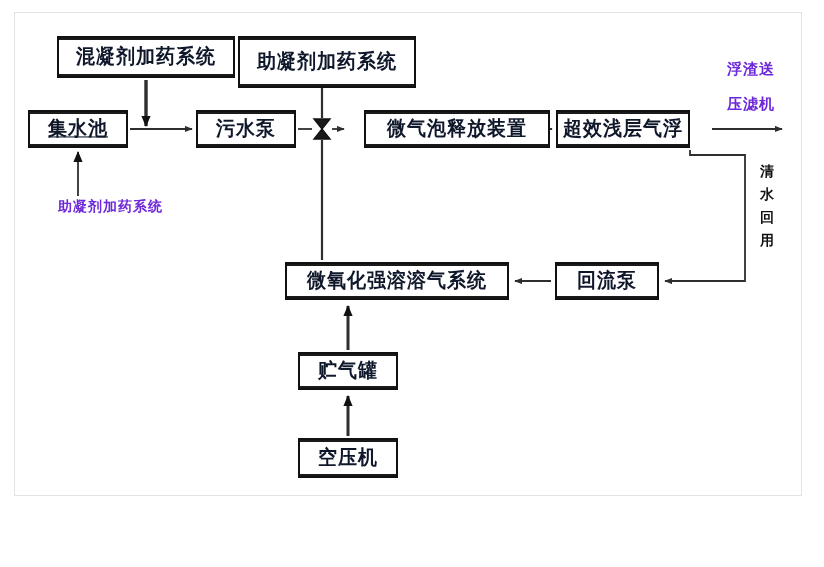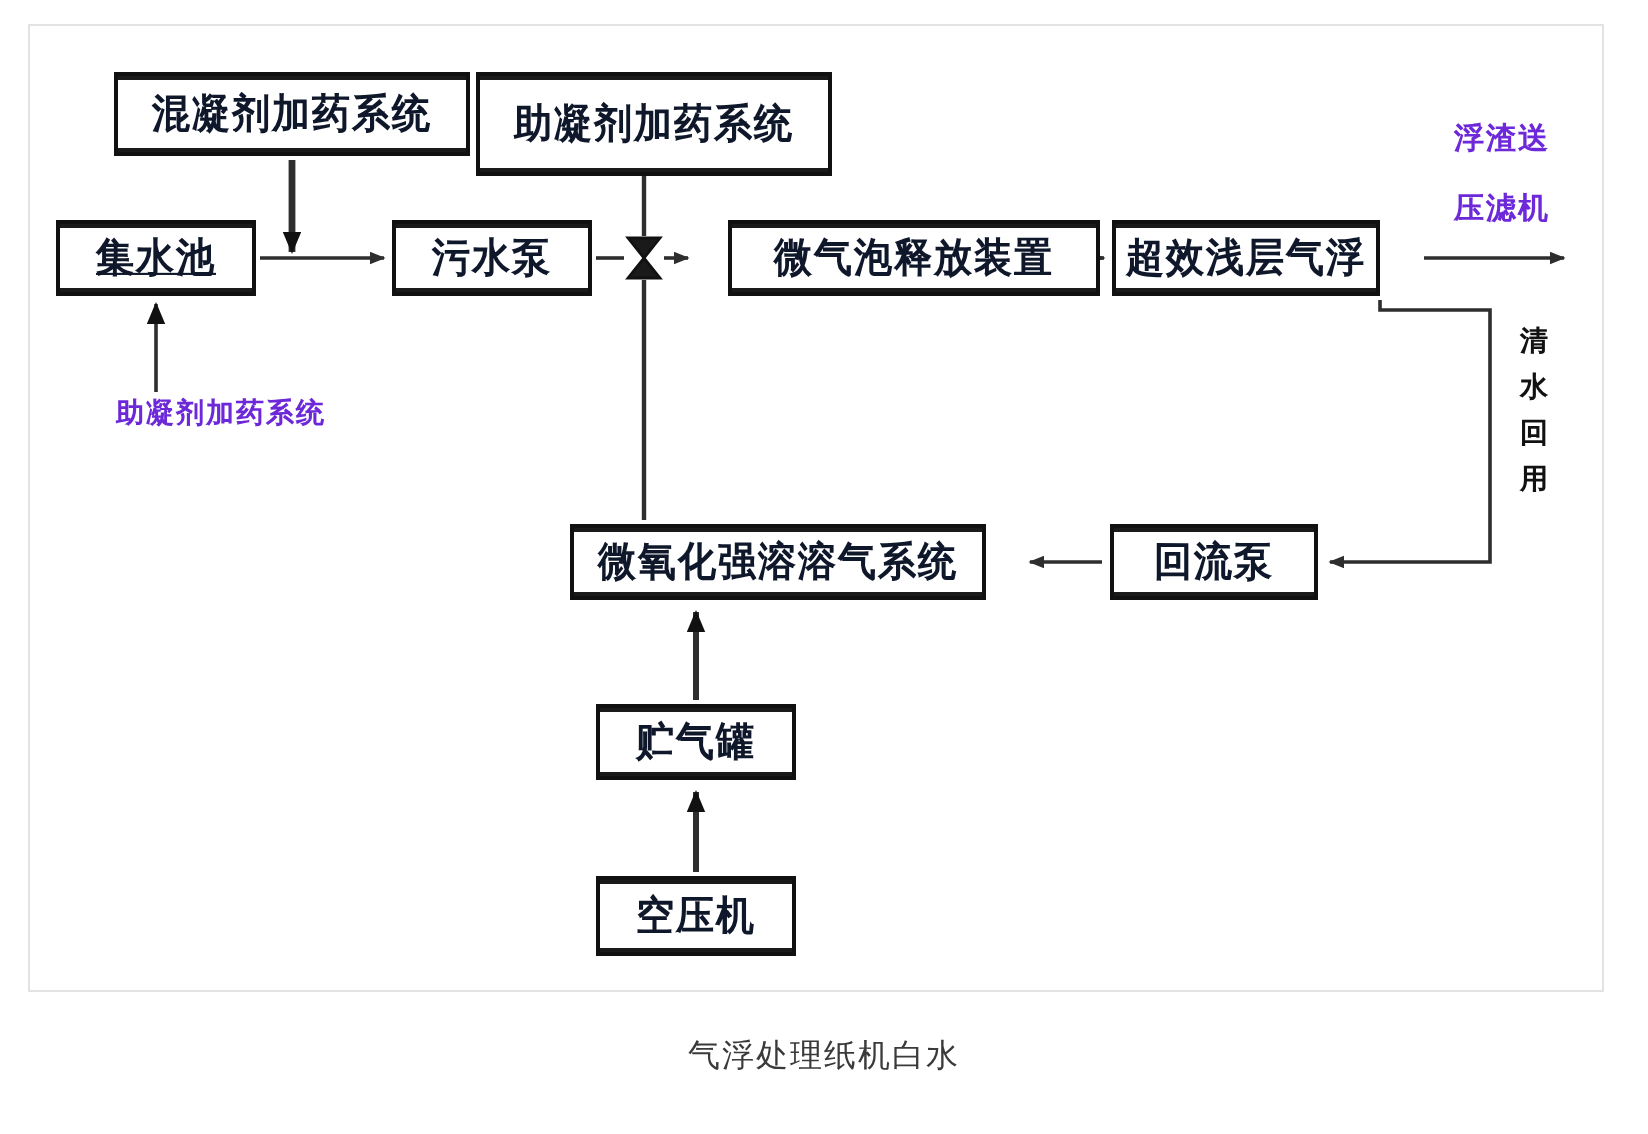--- a/index.html
+++ b/index.html
@@ -151,21 +151,21 @@
   </div>
 
   <div class="node" style="left:364px;top:110px;width:186px;height:38px;font-size:19px;">
     <span>微气泡释放装置</span>
   </div>
 
   <div class="node" style="left:556px;top:110px;width:134px;height:38px;font-size:19px;">
     <span>超效浅层气浮</span>
   </div>
 
-  <div class="node" style="left:285px;top:262px;width:208px;height:38px;font-size:19px;">
+  <div class="node" style="left:285px;top:262px;width:224px;height:38px;font-size:19px;">
     <span>微氧化强溶溶气系统</span>
   </div>
 
   <div class="node" style="left:555px;top:262px;width:104px;height:38px;font-size:19px;">
     <span>回流泵</span>
   </div>
 
   <div class="node" style="left:298px;top:438px;width:100px;height:40px;font-size:19px;">
     <span>空压机</span>
   </div>
@@ -180,15 +180,14 @@
 
   <div class="free-label" style="left:727px;top:95px;font-size:15px;">压滤机</div>
 
   <div class="vert-label" style="left:760px;top:160px;font-size:14px;">
     <span>清</span>
     <span>水</span>
     <span>回</span>
     <span>用</span>
   </div>
 
-  <div class="caption">气浮处理纸机白水</div>
 
 </div>
 
 </body></html>

